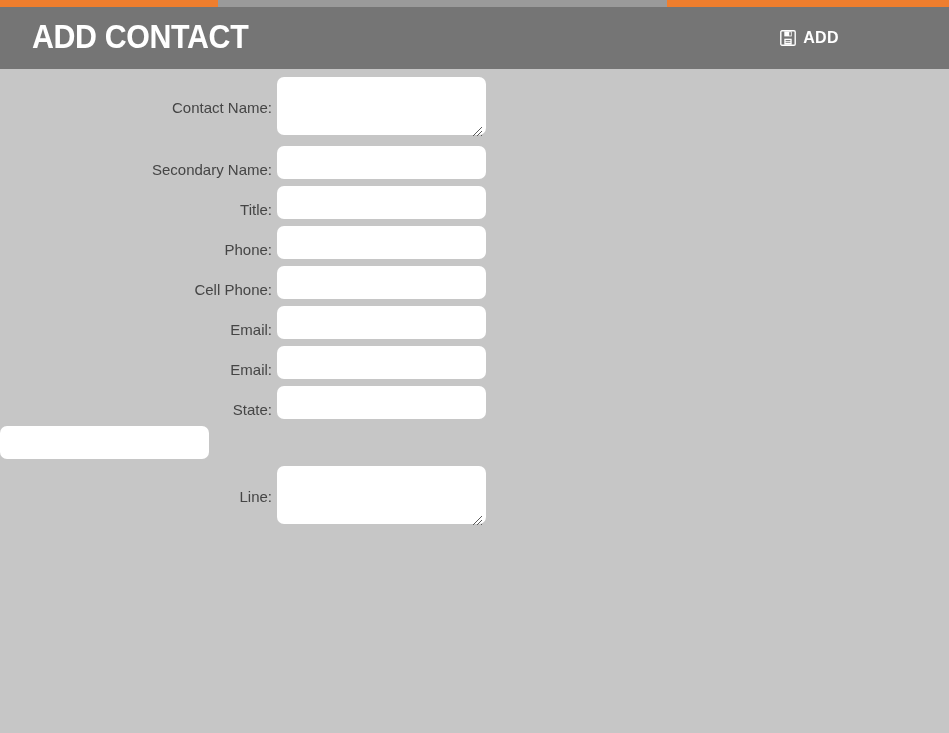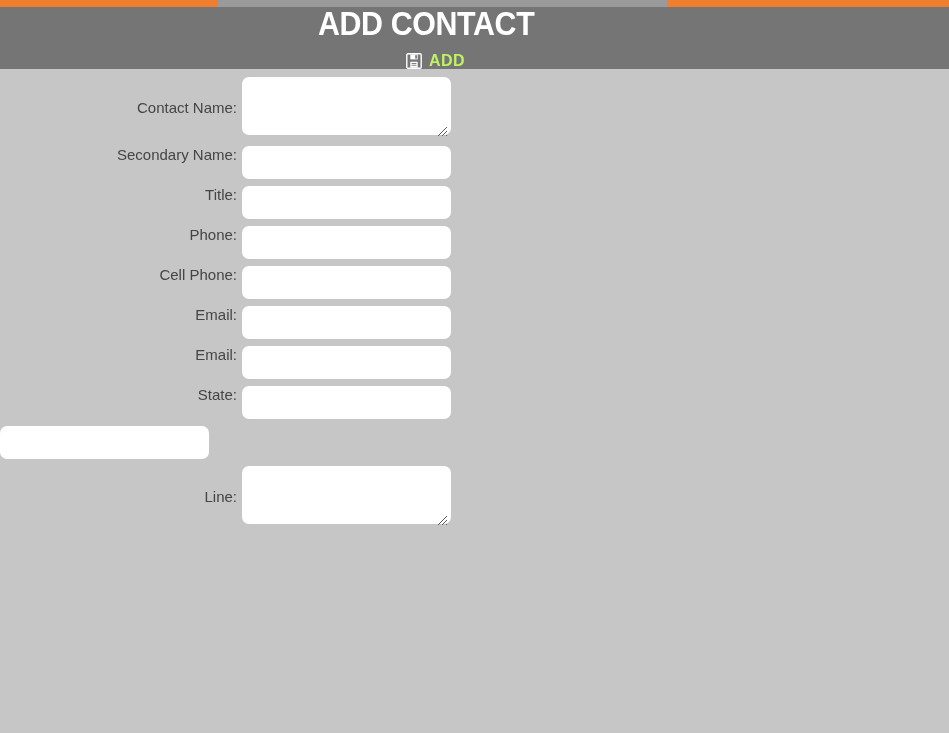--- a/index.html
+++ b/index.html
@@ -40,39 +40,38 @@
   
   .header-bar {
     position: relative;
     height: 62px;
     background: #757575;
     display: flex;
     align-items: center;
     justify-content: space-between;
     box-sizing: border-box;
     padding: 0 110px 0 32px;
-    flex-direction: column;
   }
   .page-title {
     color: #ffffff;
     font-size: 33px;
     font-weight: bold;
     letter-spacing: -0.4px;
     line-height: 1;
     transform: scaleX(0.92);
     transform-origin: left center;
     white-space: nowrap;
     margin: 0;
     padding-bottom: 3px;
   }
   .add-action {
     display: flex;
     align-items: flex-start;
     gap: 7px;
-    color: #bef264;
+    color: #ffffff;
     font-size: 16px;
     font-weight: bold;
     letter-spacing: 0.4px;
     cursor: pointer;
     user-select: none;
     white-space: nowrap;
   }
   .save-icon {
     display: inline-flex;
     width: 16px;
@@ -85,27 +84,27 @@
 
   
   .form-area {
     background: #c6c6c6;
     padding-top: 8px;
     height: calc(733px - 69px - 8px);
     box-sizing: border-box;
   }
   .form-row {
     display: flex;
-    align-items: flex-start;
+    align-items: flex-end;
     justify-content: flex-start;
     margin-bottom: 7px;
   }
   .form-row.row-tall { align-items: center; }
   .field-label {
-    width: 242px;
+    width: 277px;
     text-align: right;
     padding-right: 5px;
     box-sizing: border-box;
     color: #454545;
     font-size: 15px;
     line-height: 1.2;
     white-space: nowrap;
   }
   .field-control {
     width: 209px;

